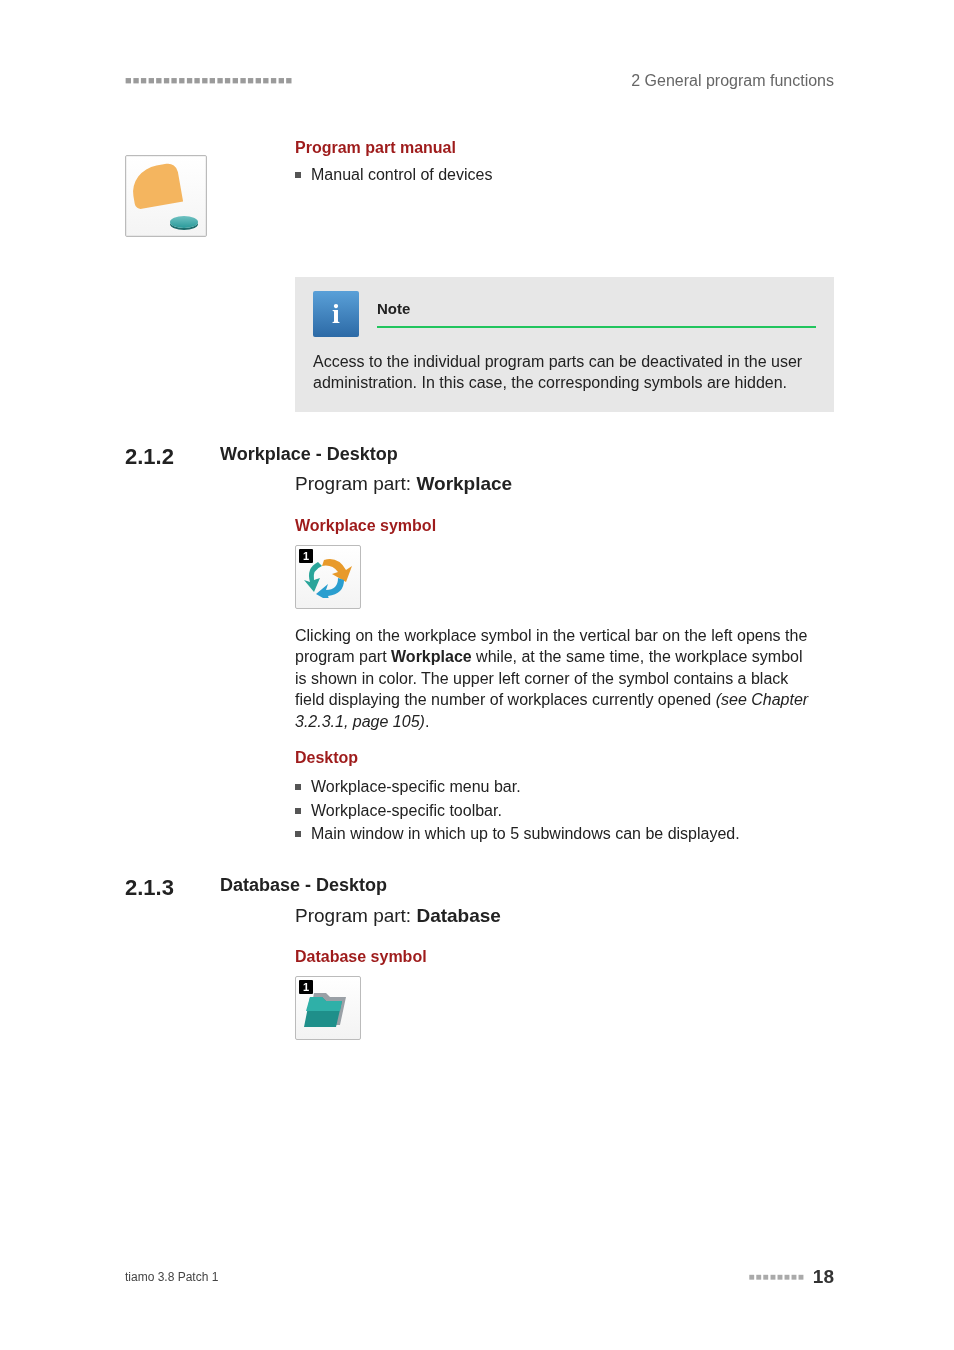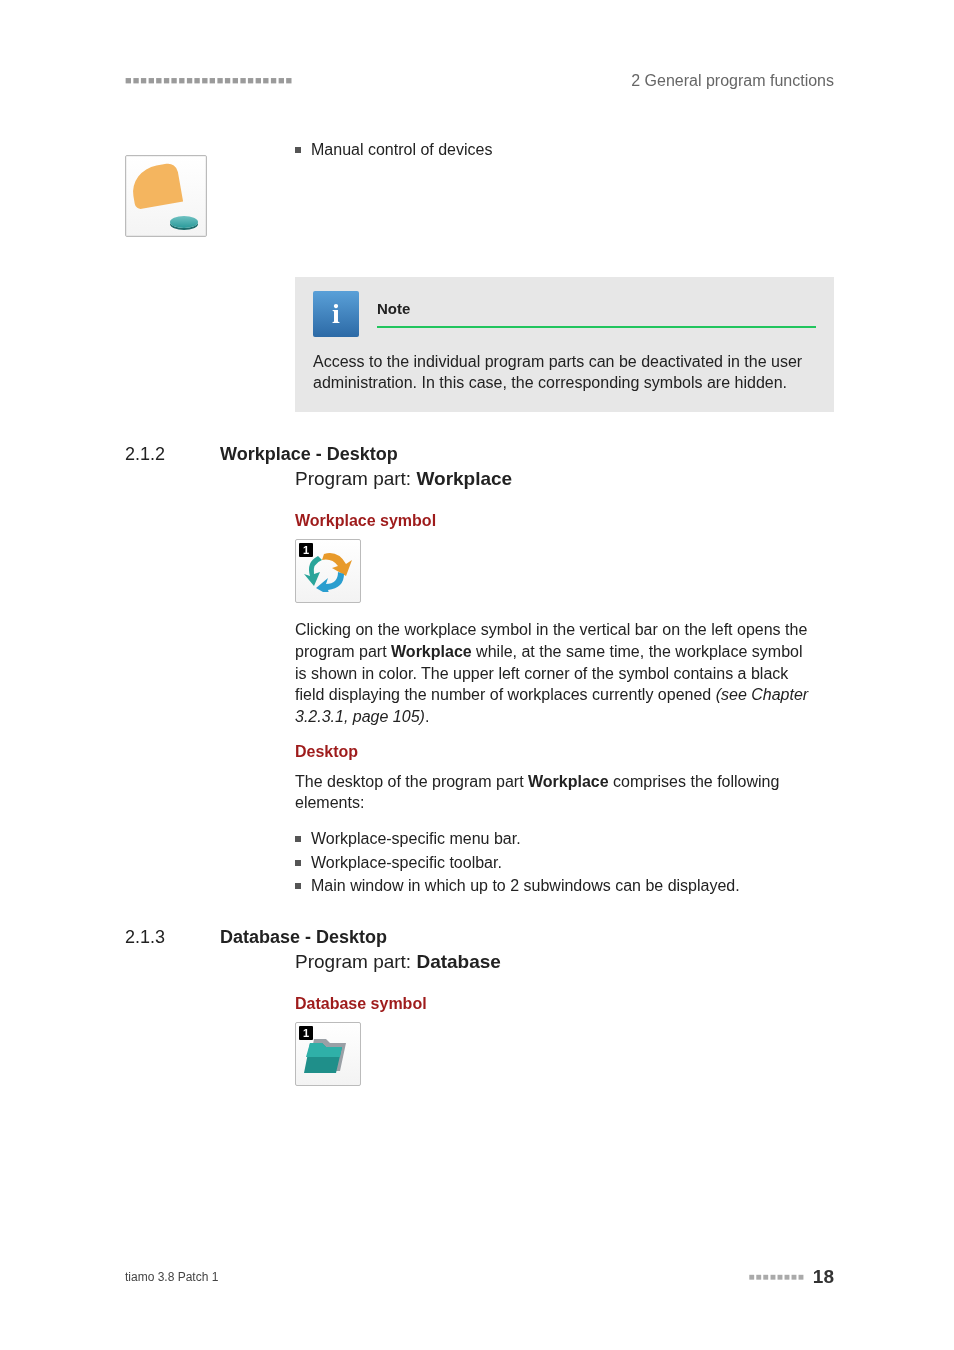--- a/index.html
+++ b/index.html
@@ -16,21 +16,21 @@
 .bullet .sq{width:6px;height:6px;background:#555;margin:8px 10px 0 0;flex-shrink:0}
 .icon-manual{width:80px;height:80px;border:1px solid #bbb;border-radius:2px;background:linear-gradient(#fff,#f4f4f4);position:relative;margin-top:18px;box-shadow:inset 0 0 0 1px rgba(0,0,0,.05)}
 .icon-manual::before{content:"";position:absolute;right:8px;bottom:8px;width:28px;height:12px;border-radius:50%;background:linear-gradient(#6fc2c2,#2a9a9a);box-shadow:0 2px 0 #1e6d6d}
 .icon-manual::after{content:"";position:absolute;left:6px;top:10px;width:48px;height:40px;background:#f4b55f;border-top-left-radius:28px 26px;border-top-right-radius:10px 10px;border-bottom-left-radius:6px;transform:rotate(-10deg)}
 .notebox{background:#e7e7e7;margin:40px 0 30px 0;padding:14px 18px 18px 18px;font-family:"Segoe UI",Arial,sans-serif}
 .note-head{display:flex;align-items:center;gap:18px;margin-bottom:14px}
 .info-ico{width:46px;height:46px;background:linear-gradient(#5aa0d8,#2c6aa6);border-radius:2px;display:flex;align-items:center;justify-content:center;color:#fff;font-family:Georgia,serif;font-weight:700;font-size:28px}
 .note-title-wrap{flex:1}
 .note-title{font-weight:700;font-size:15px;padding-bottom:6px;border-bottom:2px solid #22c55e;display:block}
 .section-row{display:flex;margin-top:28px;font-family:"Segoe UI",Arial,sans-serif}
-.section-num{width:95px;font-weight:400;font-size:18px}
+.section-num{width:95px;font-weight:700;font-size:22px}
 .section-title{font-weight:700;font-size:18px}
 .prog-part{margin-top:0;margin-left:170px;font-size:19px;font-family:"Segoe UI",Arial,sans-serif}
 .sub{margin-left:170px;margin-top:18px;font-family:"Segoe UI",Arial,sans-serif}
 .sub .red-head{margin-bottom:8px;display:block}
 .wp-icon,.db-icon{width:64px;height:62px;border:1px solid #bbb;border-radius:2px;background:linear-gradient(#fff,#f3f3f3);position:relative;margin-bottom:16px}
 .badge{position:absolute;left:3px;top:3px;background:#000;color:#fff;font-size:11px;font-weight:700;padding:0 4px;border-radius:1px;line-height:14px}
 .wp-icon svg,.db-icon svg{position:absolute;left:8px;top:10px}
 .para{margin:0 16px 14px 0}
 .italic{font-style:italic}
 .foot{position:absolute;left:125px;right:120px;bottom:60px;display:flex;justify-content:space-between;align-items:center;font-family:"Segoe UI",Arial,sans-serif}
@@ -47,20 +47,21 @@
   <div class="runhead">
     <span class="runhead-left">■■■■■■■■■■■■■■■■■■■■■■</span>
     <span class="runhead-right">2 General program functions</span>
   </div>
 
   <div class="row">
     <div class="left-col">
       <div class="icon-manual"></div>
     </div>
     <div class="content-col">
+      <div class="red-head h3">Program part manual</div>
       <div class="bullet">
         <span class="sq"></span>
         <span>Manual control of devices</span>
       </div>
     </div>
   </div>
 
   <div style="margin-left:170px">
     <div class="notebox">
       <div class="note-head">
@@ -88,34 +89,31 @@
       <svg width="48" height="42" viewBox="0 0 48 42">
         <path d="M14 6 Q2 12 6 26 L0 24 L10 36 L16 22 L10 24 Q8 14 18 10 Z" fill="#2aa59a"></path>
         <path d="M20 4 Q34 0 42 14 L48 10 L42 26 L28 18 L34 16 Q28 8 18 10 Z" fill="#e89a2a"></path>
         <path d="M40 24 Q40 38 24 40 L26 46 L12 38 L24 28 L22 34 Q34 34 34 22 Z" fill="#2a9ecf"></path>
       </svg>
     </div>
     <p class="para">
       <span>Clicking on the workplace symbol in the vertical bar on the left opens the program part </span><b>Workplace</b><span> while, at the same time, the workplace symbol is shown in color. The upper left corner of the symbol contains a black field displaying the number of workplaces currently opened </span><span class="italic">(see Chapter 3.2.3.1, page 105)</span><span>.</span>
     </p>
     <span class="red-head h3">Desktop</span>
-    <p class="para">
-      <span>The desktop of the program part </span><b>Workplace</b><span> comprises the following elements:</span>
-    </p>
     <div class="bullet">
         <span class="sq"></span>
         <span>Workplace-specific menu bar.</span>
       </div>
     <div class="bullet">
         <span class="sq"></span>
         <span>Workplace-specific toolbar.</span>
       </div>
     <div class="bullet">
         <span class="sq"></span>
-        <span>Main window in which up to 2 subwindows can be displayed.</span>
+        <span>Main window in which up to 5 subwindows can be displayed.</span>
       </div>
   </div>
 
   <div class="section-row">
     <span class="section-num">2.1.3</span>
     <span class="section-title">Database - Desktop</span>
   </div>
   <div class="prog-part">
     <span>Program part: </span><b>Database</b>
   </div>

